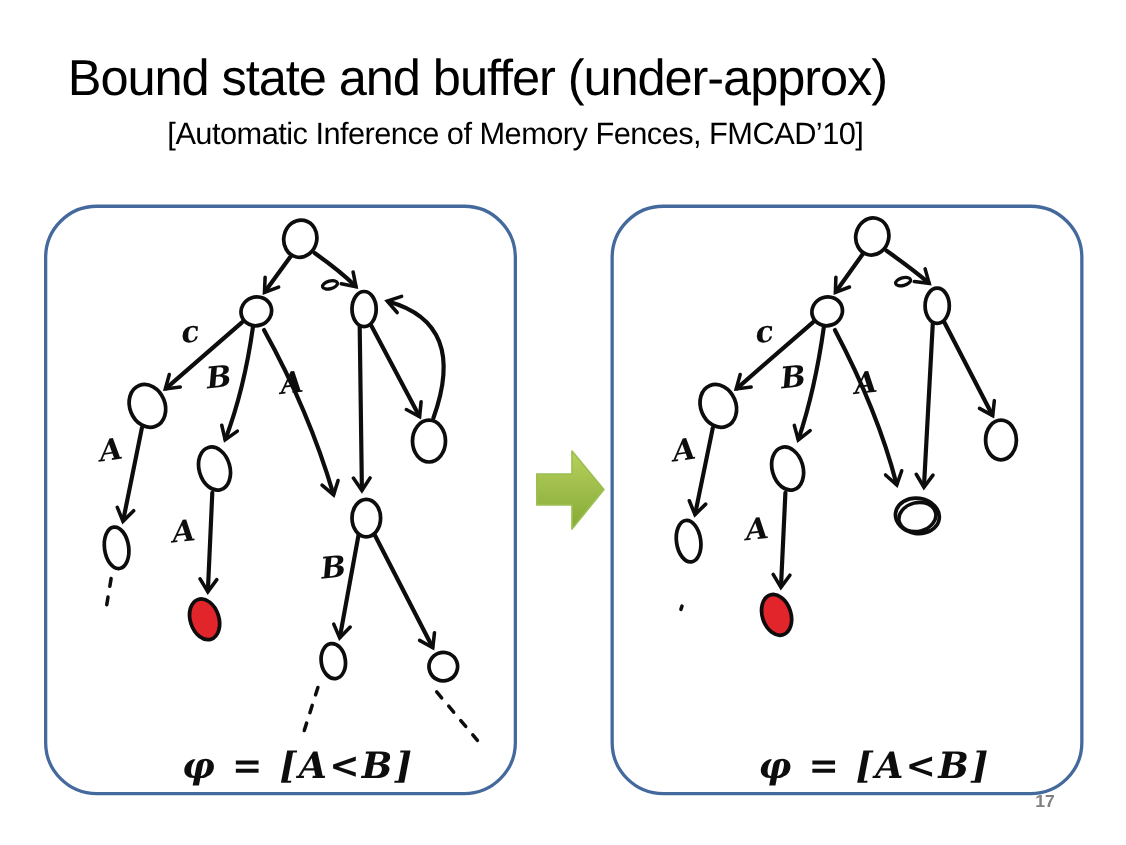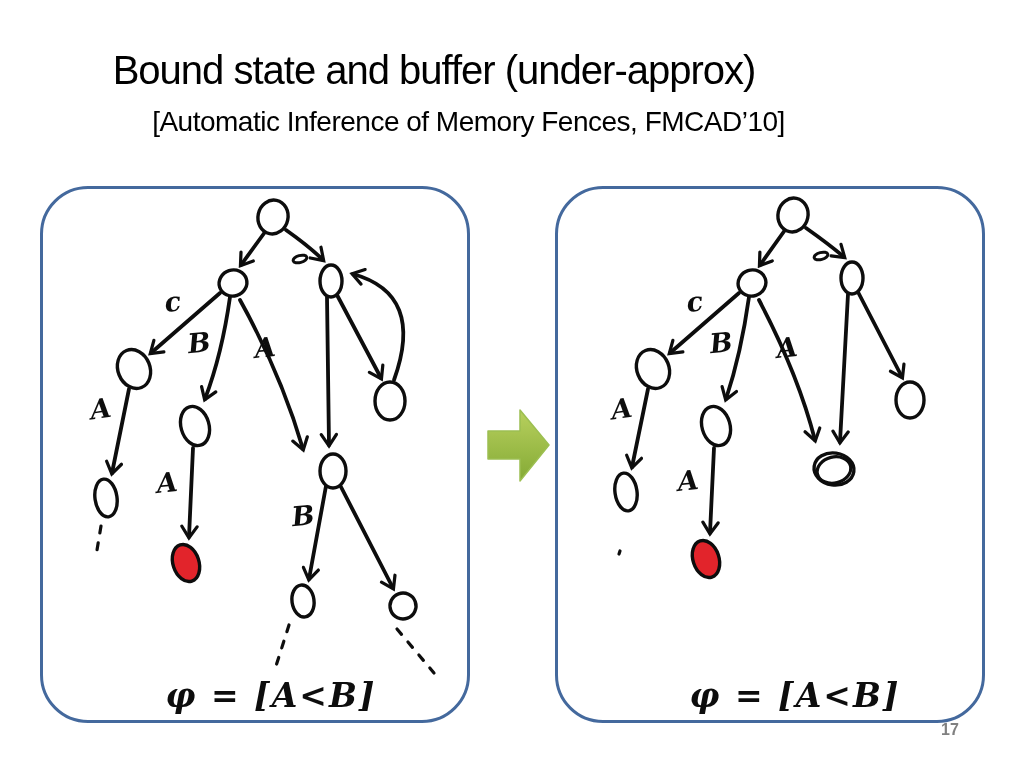--- a/index.html
+++ b/index.html
@@ -1,21 +1,21 @@
 <!DOCTYPE html>
 <html><head>
 <meta charset="utf-8">
 <style>
   * { margin: 0; padding: 0; box-sizing: border-box; }
   html, body { width: 1024px; height: 768px; background: #ffffff; overflow: hidden; }
   body { font-family: "Liberation Sans", sans-serif; position: relative; }
 
   .slide-title {
     position: absolute; left: 0; top: 44px; width: 868px;
-    text-align: center; font-size: 40px; color: #000;
+    text-align: center; font-size: 46px; color: #000;
     letter-spacing: -1px; font-weight: 400; line-height: 52px;
   }
   .slide-subtitle {
     position: absolute; left: 0; top: 106px; width: 937px;
     text-align: center; font-size: 28px; color: #000;
     letter-spacing: -0.5px; font-weight: 400;
   }
 
   .panel {
     position: absolute; top: 186px; width: 430px; height: 537px;

